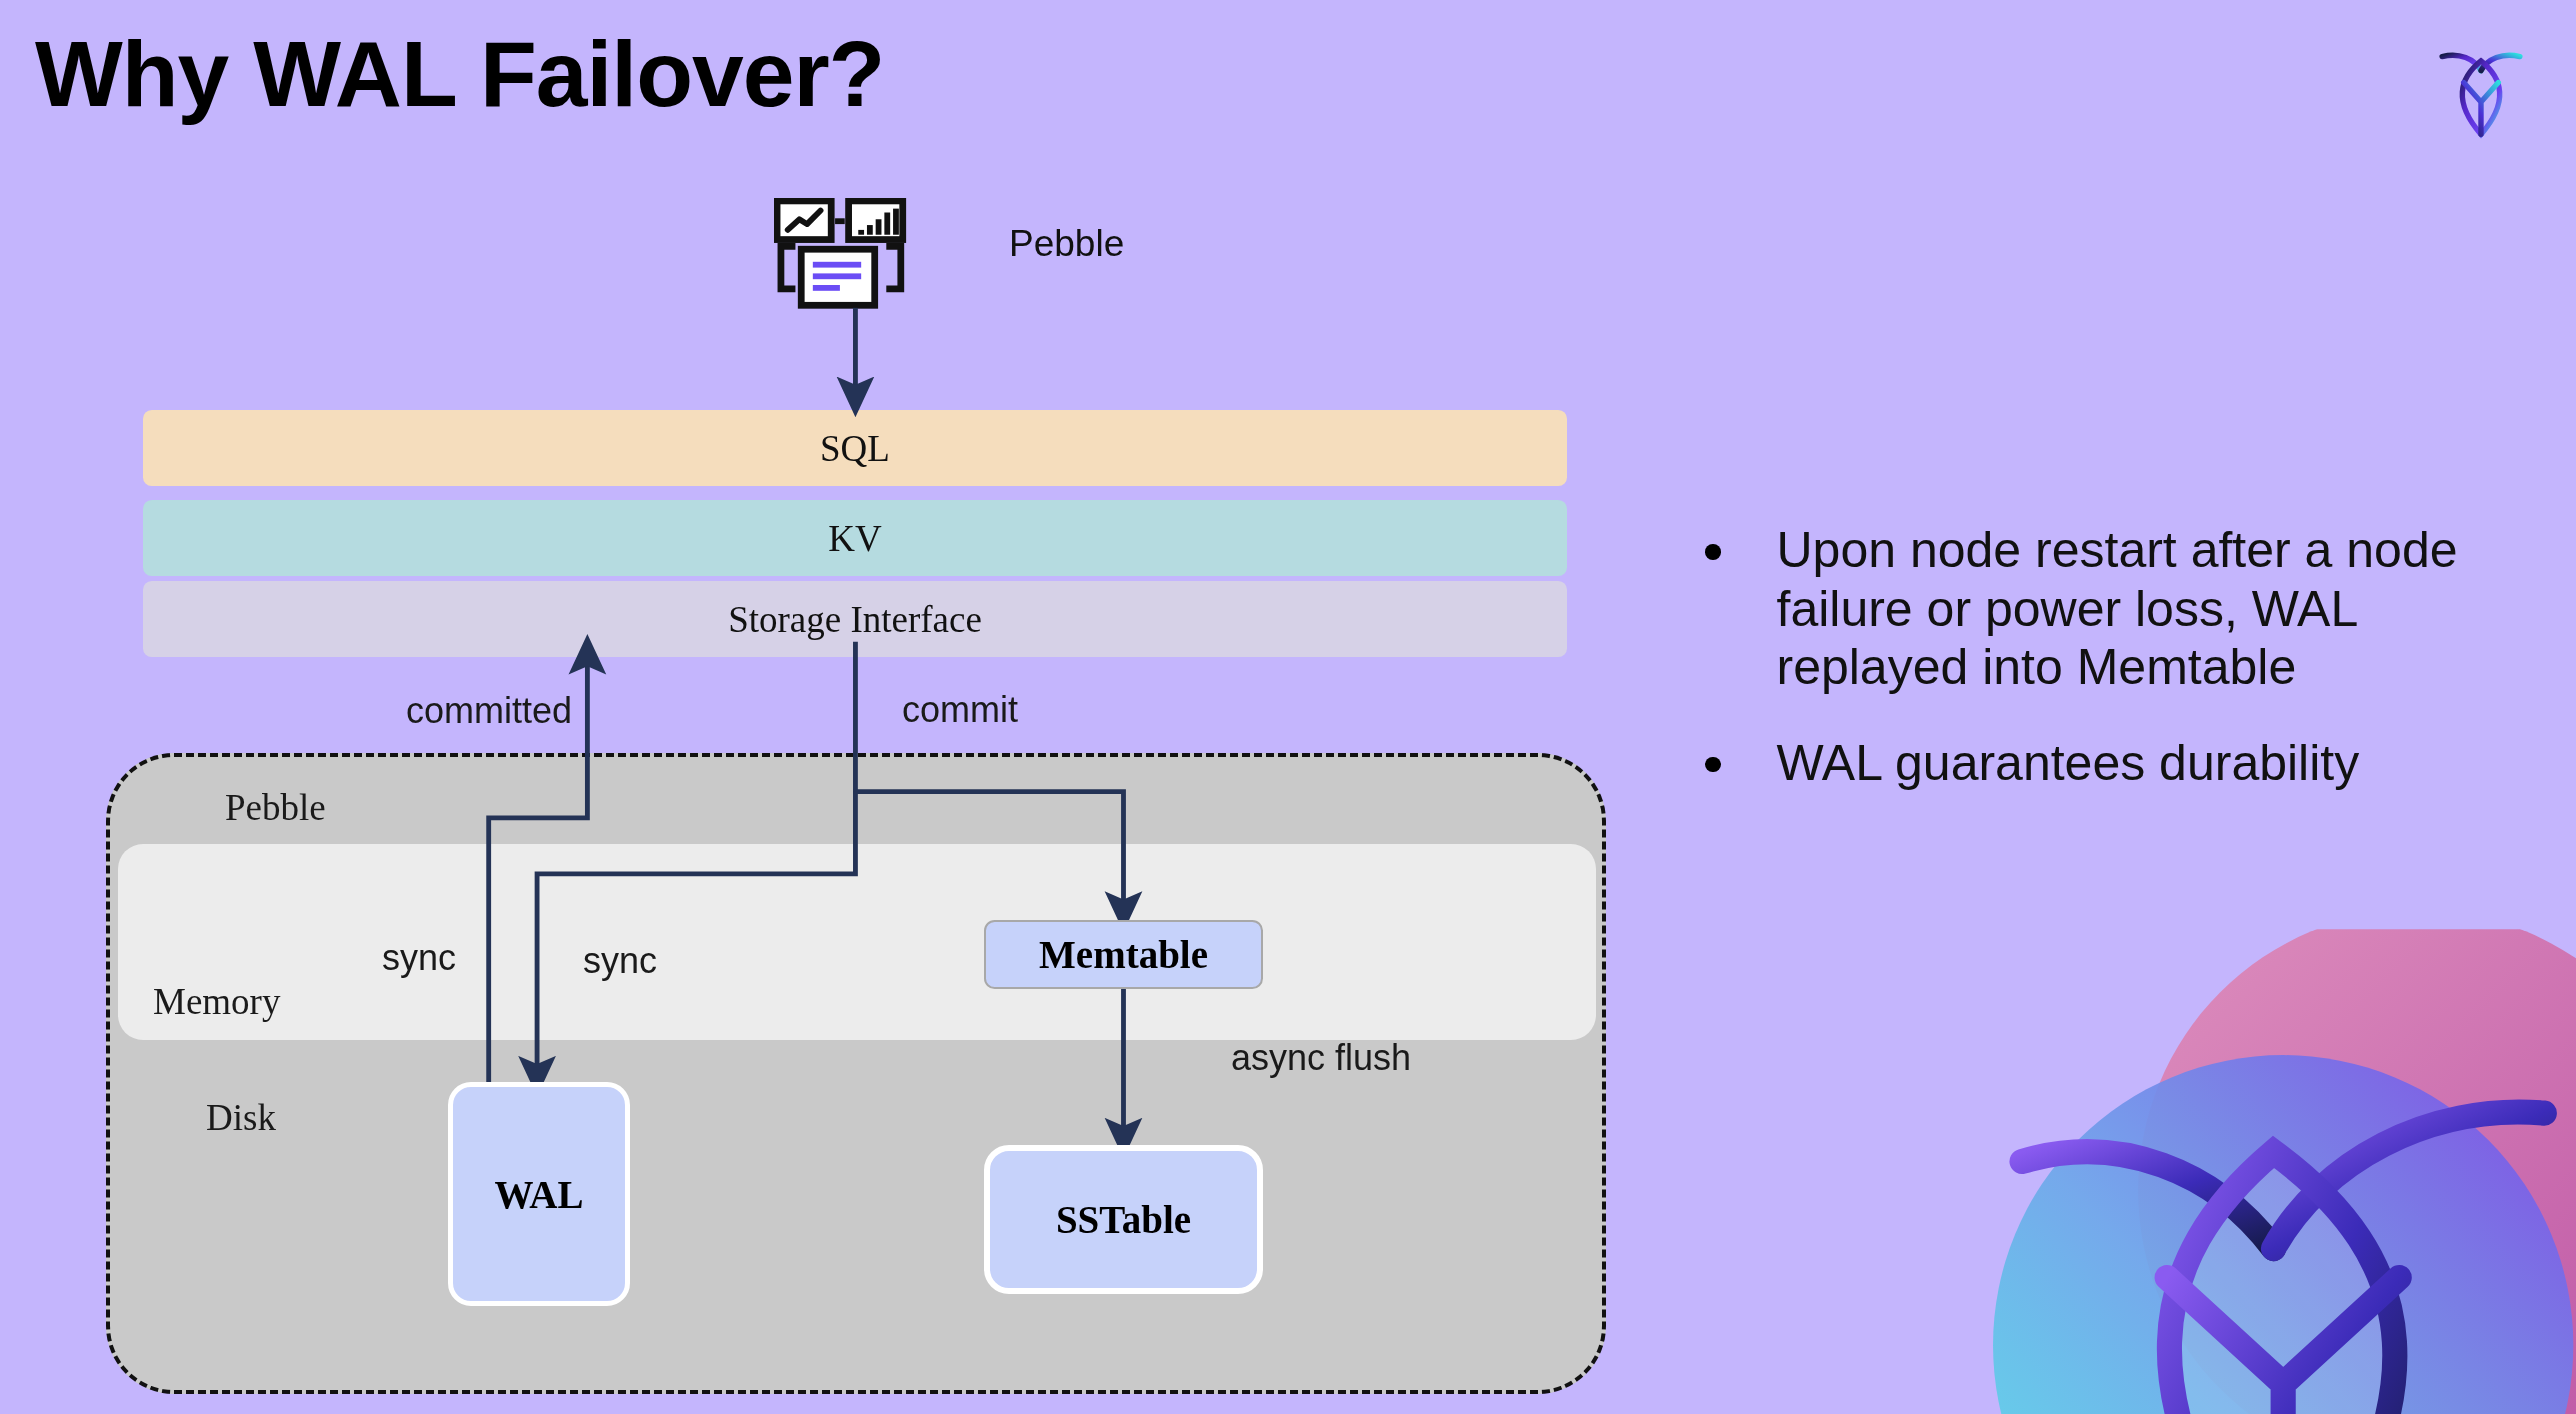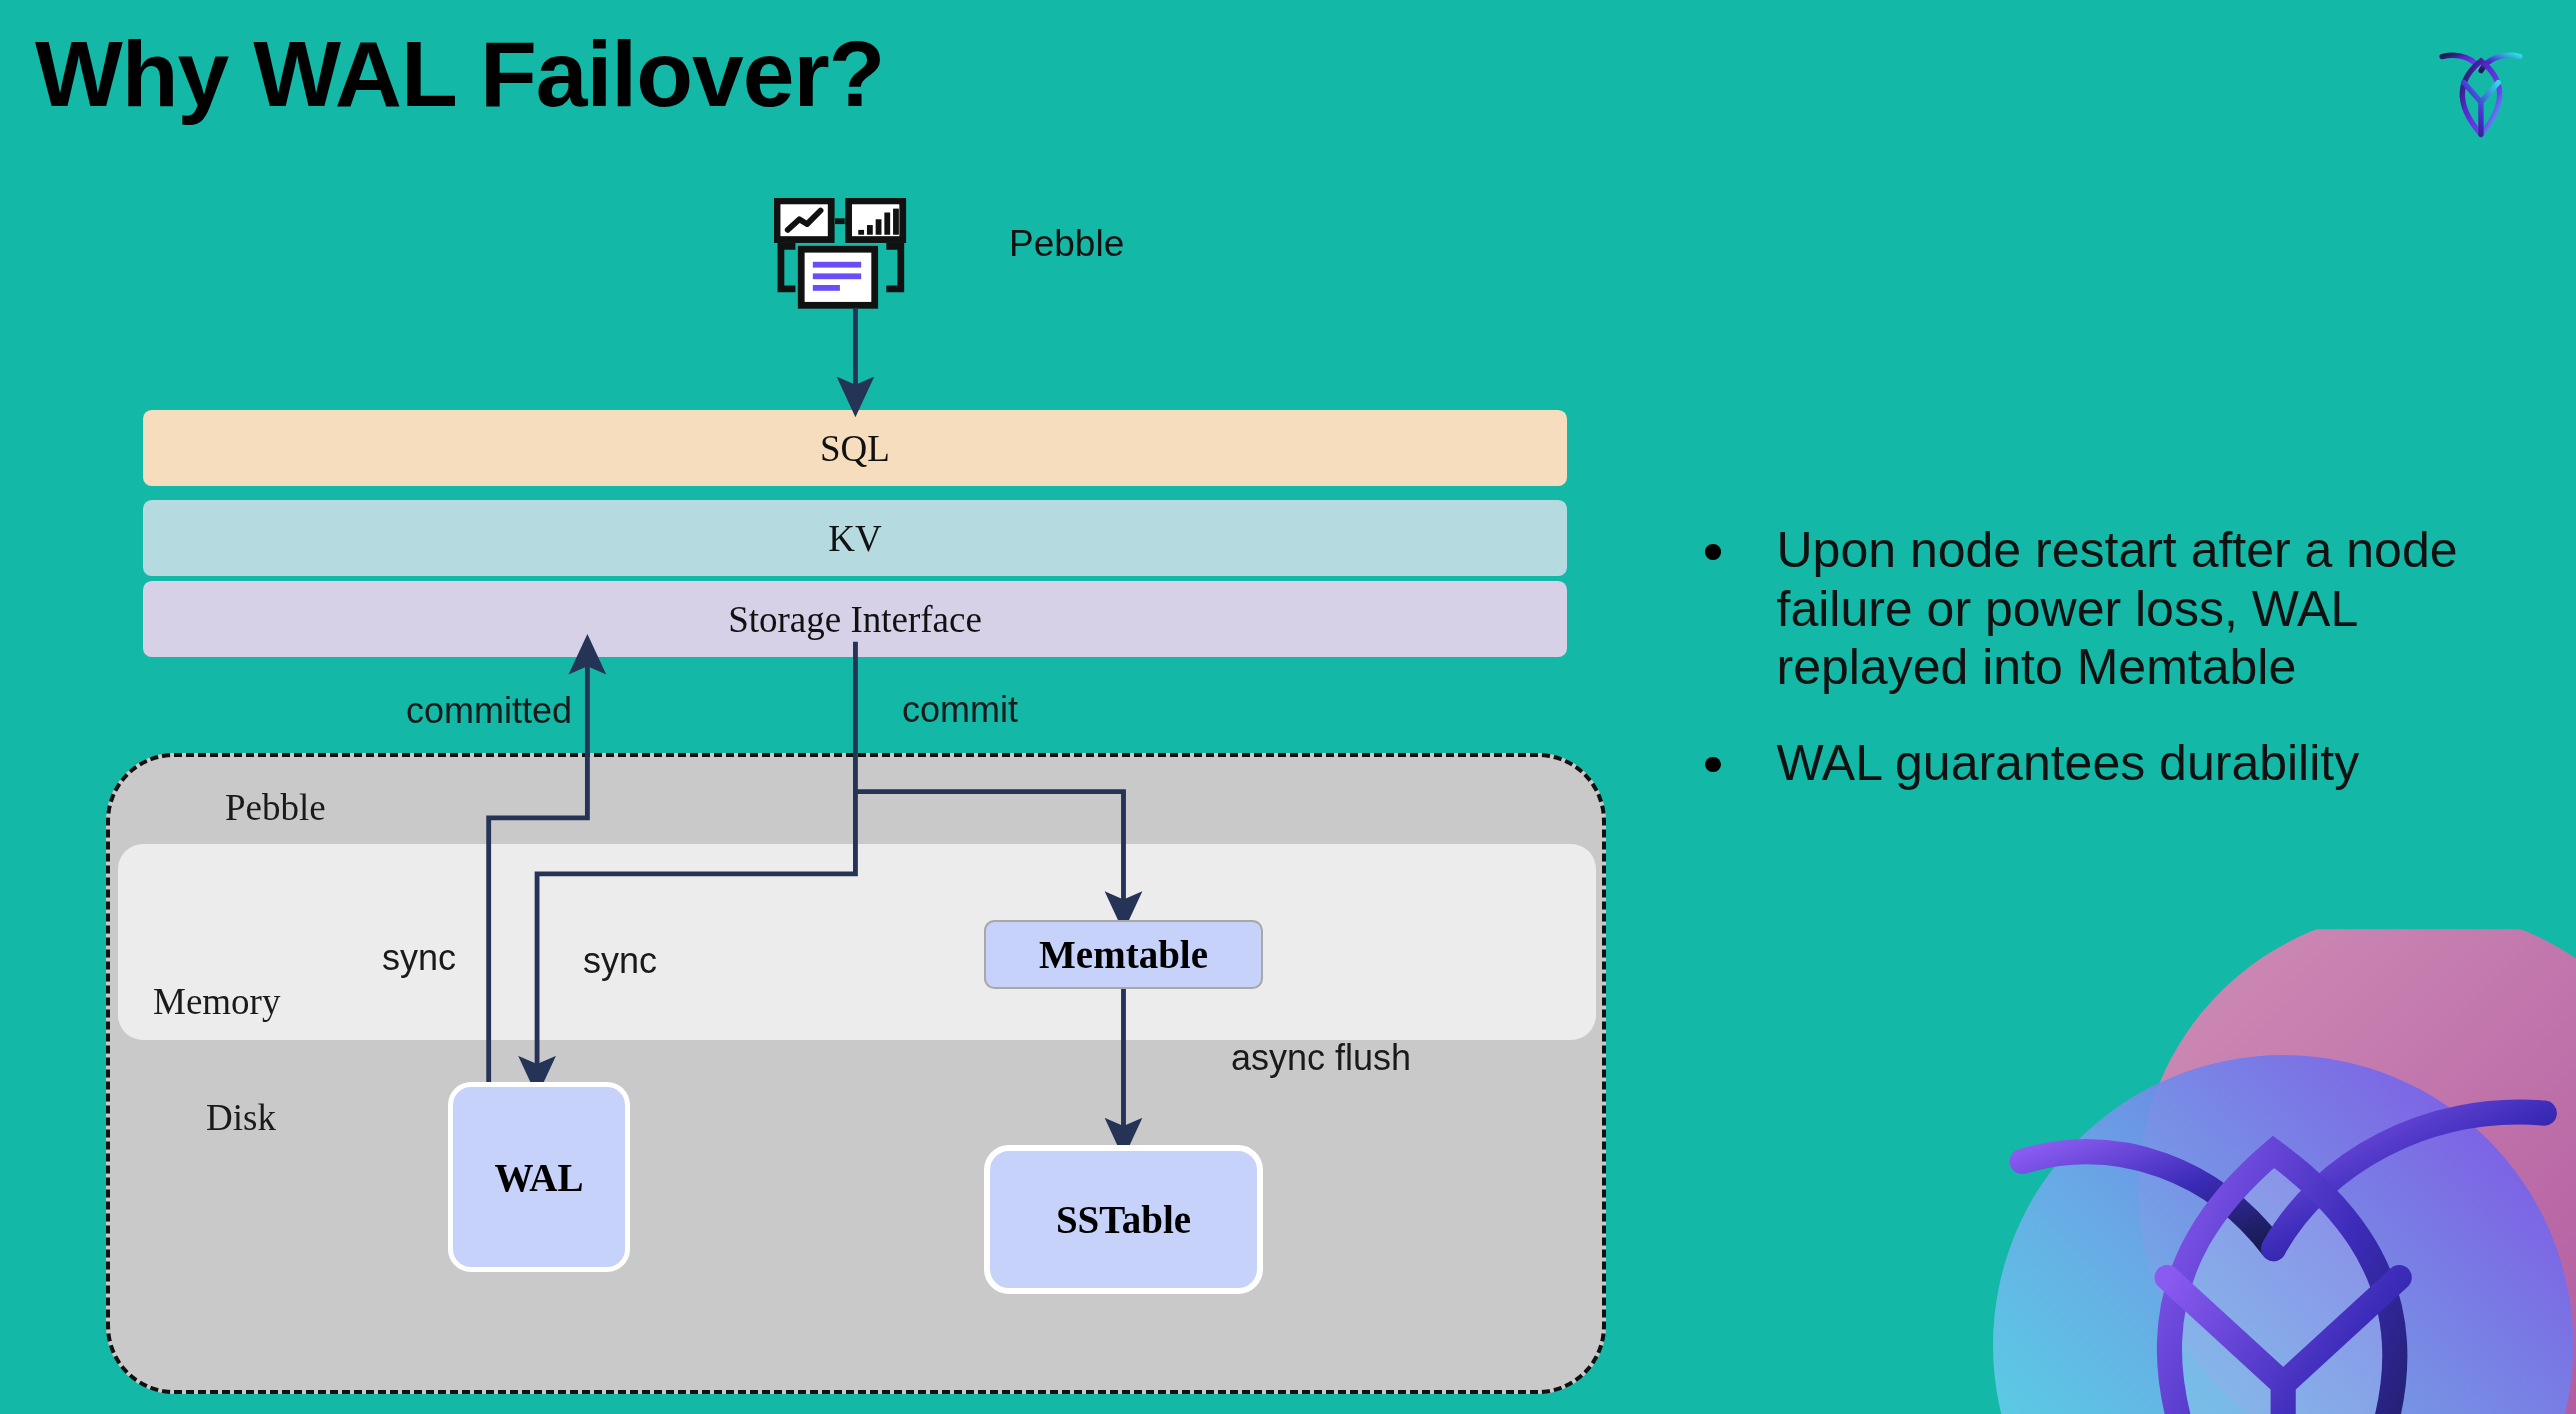--- a/index.html
+++ b/index.html
@@ -4,21 +4,21 @@
 <style>
   html, body {
     margin: 0;
     padding: 0;
     background: #ffffff;
   }
   #slide {
     position: relative;
     width: 2576px;
     height: 1415px;
-    background: #14b8a6;
+    background: #c4b5fd;
     overflow: hidden;
     font-family: "Liberation Sans", sans-serif;
   }
 
   
   #title {
     position: absolute;
     left: 35px;
     top: 21px;
     font-family: "Liberation Sans", sans-serif;
@@ -130,21 +130,21 @@
     box-sizing: border-box;
   }
   #node-memtable {
     left: 984px; top: 920px;
     width: 279px; height: 69px;
     border: 2.9px solid #a8a8a8;
     border-radius: 10.6px;
   }
   #node-wal {
     left: 448px; top: 1082px;
-    width: 182px; height: 190px;
+    width: 182px; height: 224px;
     border: 5.8px solid #ffffff;
     border-radius: 23px;
   }
   #node-sstable {
     left: 984px; top: 1145px;
     width: 279px; height: 149px;
     border: 6.8px solid #ffffff;
     border-radius: 25px;
   }
 

